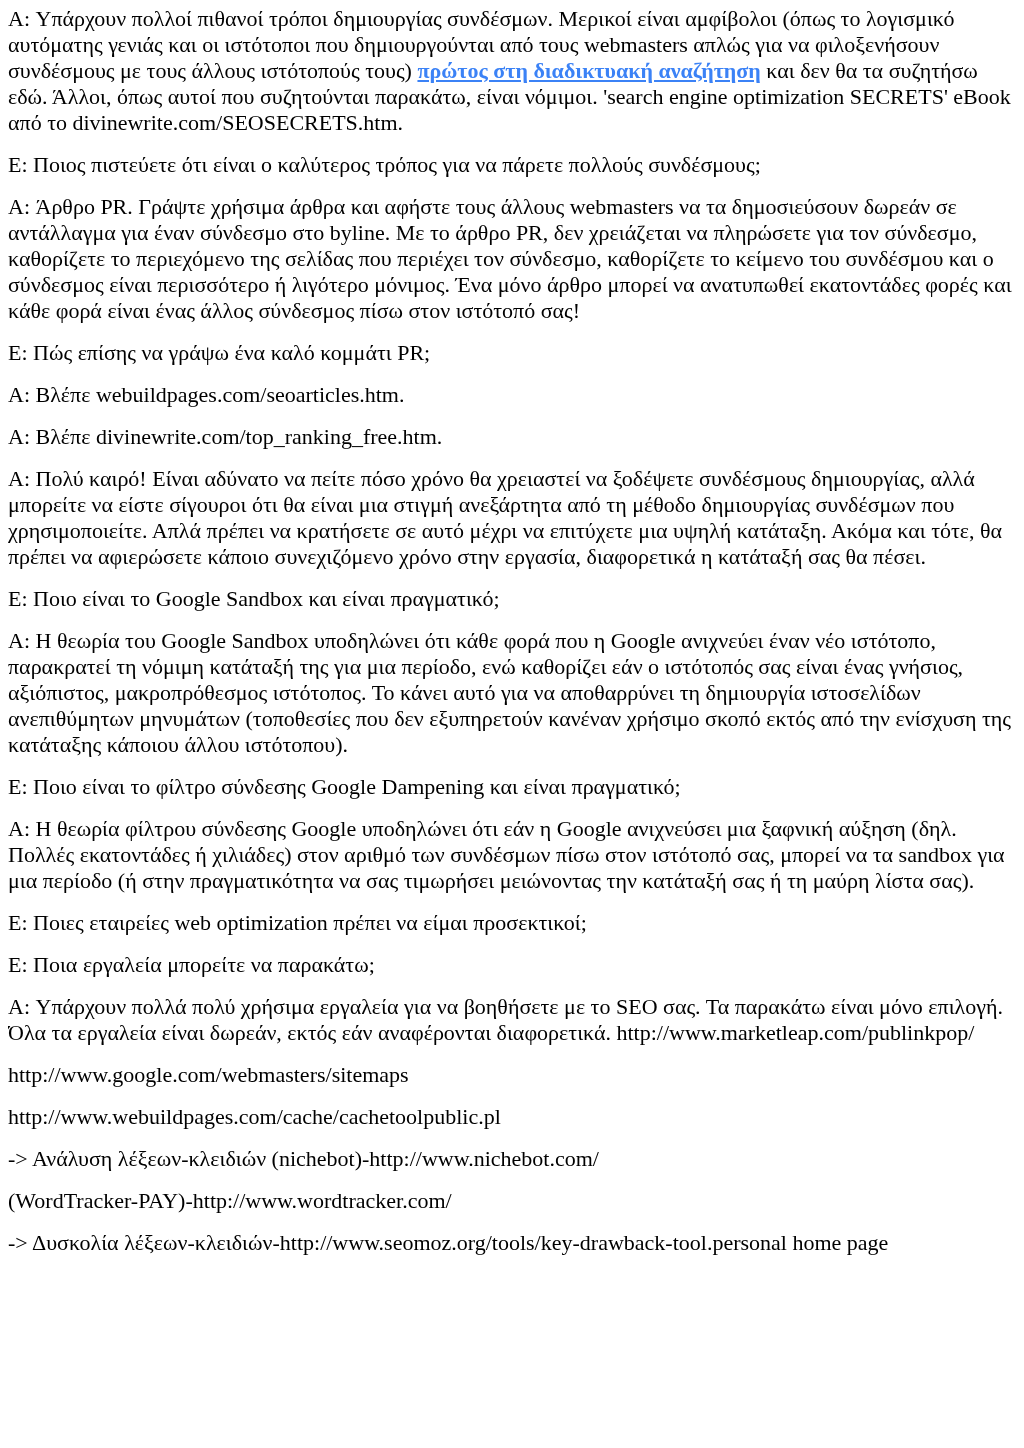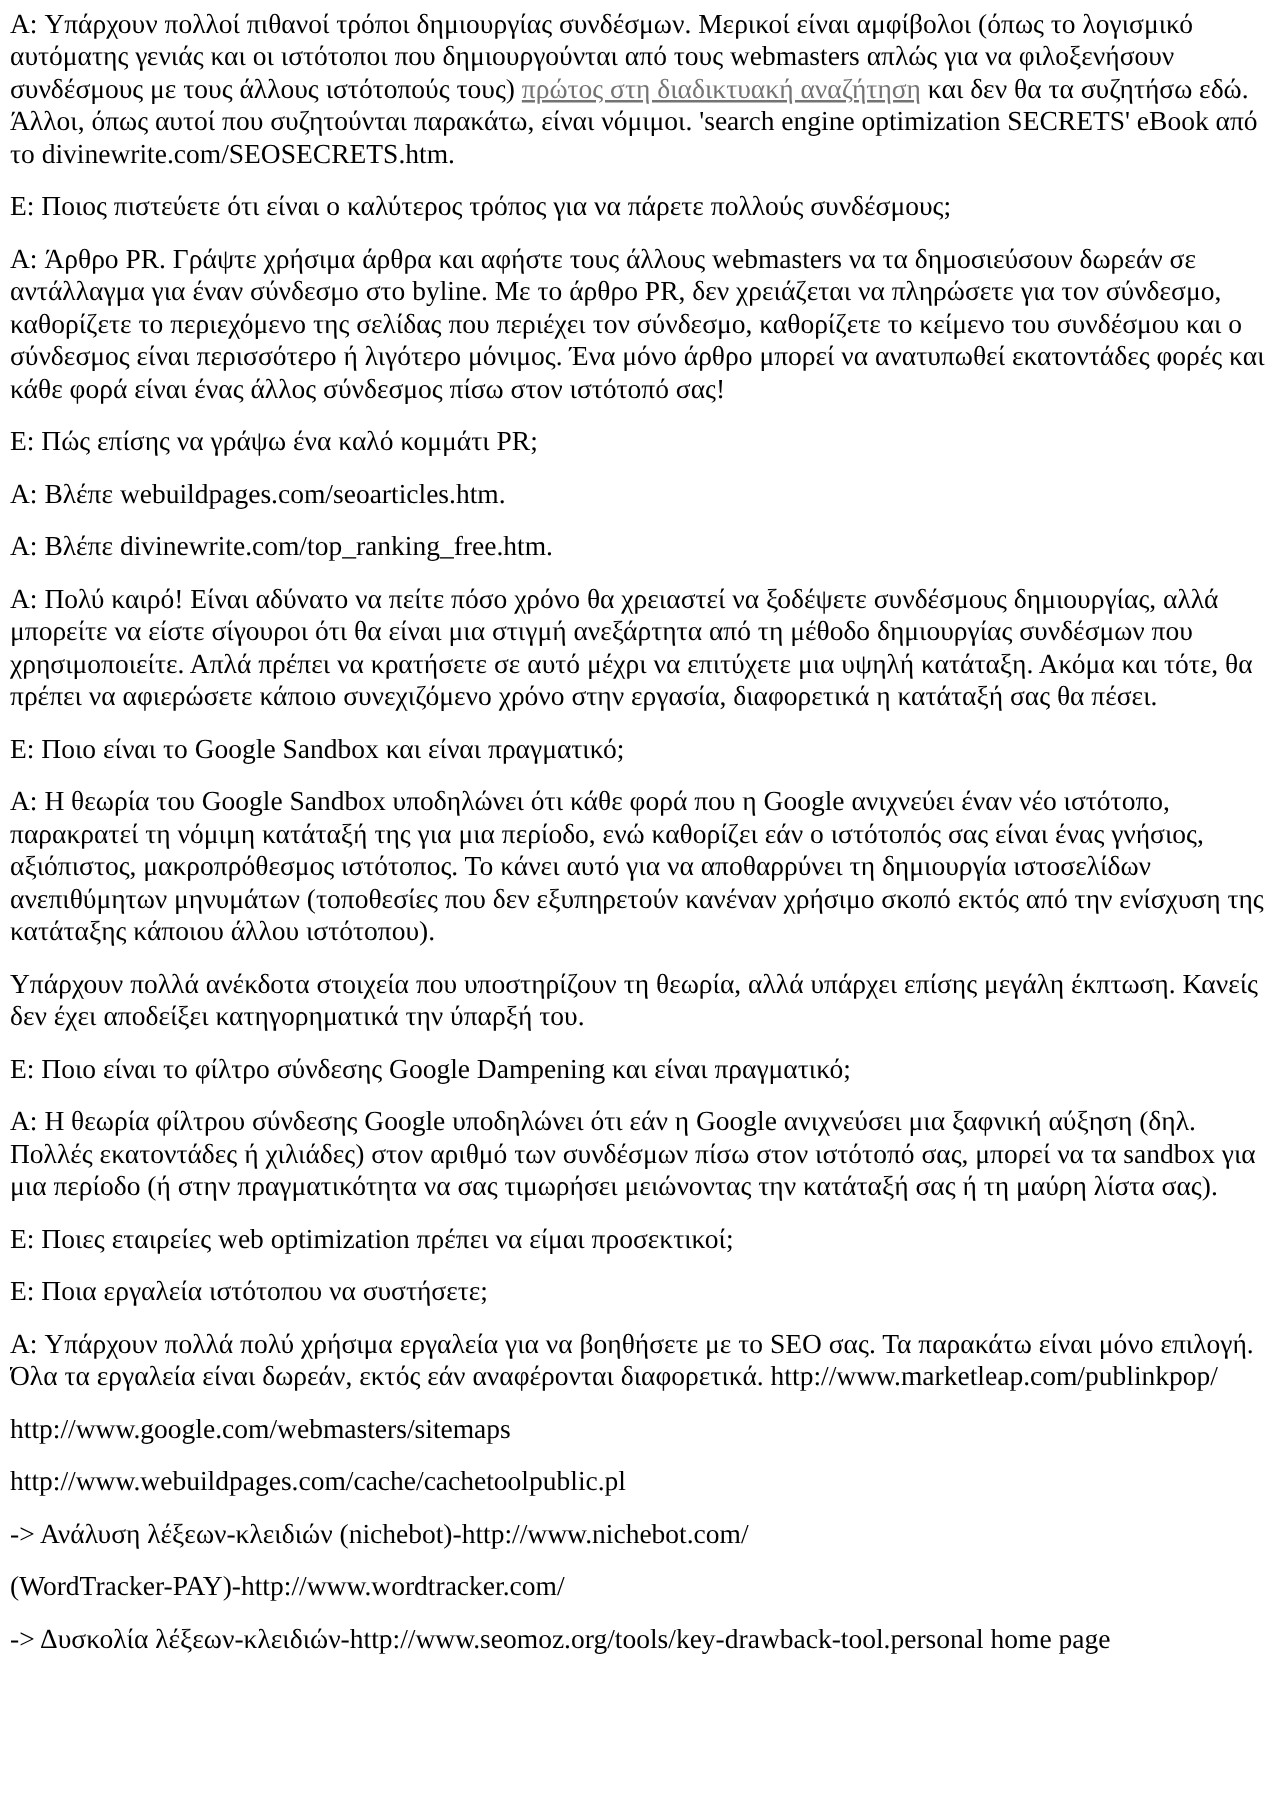--- a/index.html
+++ b/index.html
@@ -12,23 +12,24 @@
     font-family: "Liberation Serif", "DejaVu Serif", serif;
     font-size: 22px;
     line-height: 26px;
   }
   main { display: block; }
   p {
     margin: 0 0 16px 0;
     padding: 0;
   }
   a.doc-link {
-    color: #737373;
+    color: #3b82f6;
     text-decoration: underline;
     cursor: pointer;
+    font-weight: bold;
   }
 </style>
 </head>
 <body>
 
 <main>
 
   <p><span>A: Υπάρχουν πολλοί πιθανοί τρόποι δημιουργίας συνδέσμων. Μερικοί είναι αμφίβολοι (όπως το λογισμικό αυτόματης γενιάς και οι ιστότοποι που δημιουργούνται από τους webmasters απλώς για να φιλοξενήσουν συνδέσμους με τους άλλους ιστότοπούς τους) </span><a href="#" class="doc-link">πρώτος στη διαδικτυακή αναζήτηση</a><span> και δεν θα τα συζητήσω εδώ. Άλλοι, όπως αυτοί που συζητούνται παρακάτω, είναι νόμιμοι. 'search engine optimization SECRETS' eBook από το divinewrite.com/SEOSECRETS.htm.</span></p>
 
   <p>E: Ποιος πιστεύετε ότι είναι ο καλύτερος τρόπος για να πάρετε πολλούς συνδέσμους;</p>
@@ -40,30 +41,29 @@
   <p>A: Βλέπε webuildpages.com/seoarticles.htm.</p>
 
   <p>A: Βλέπε divinewrite.com/top_ranking_free.htm.</p>
 
   <p>A: Πολύ καιρό! Είναι αδύνατο να πείτε πόσο χρόνο θα χρειαστεί να ξοδέψετε συνδέσμους δημιουργίας, αλλά μπορείτε να είστε σίγουροι ότι θα είναι μια στιγμή ανεξάρτητα από τη μέθοδο δημιουργίας συνδέσμων που χρησιμοποιείτε. Απλά πρέπει να κρατήσετε σε αυτό μέχρι να επιτύχετε μια υψηλή κατάταξη. Ακόμα και τότε, θα πρέπει να αφιερώσετε κάποιο συνεχιζόμενο χρόνο στην εργασία, διαφορετικά η κατάταξή σας θα πέσει.</p>
 
   <p>E: Ποιο είναι το Google Sandbox και είναι πραγματικό;</p>
 
   <p>A: Η θεωρία του Google Sandbox υποδηλώνει ότι κάθε φορά που η Google ανιχνεύει έναν νέο ιστότοπο, παρακρατεί τη νόμιμη κατάταξή της για μια περίοδο, ενώ καθορίζει εάν ο ιστότοπός σας είναι ένας γνήσιος, αξιόπιστος, μακροπρόθεσμος ιστότοπος. Το κάνει αυτό για να αποθαρρύνει τη δημιουργία ιστοσελίδων ανεπιθύμητων μηνυμάτων (τοποθεσίες που δεν εξυπηρετούν κανέναν χρήσιμο σκοπό εκτός από την ενίσχυση της κατάταξης κάποιου άλλου ιστότοπου).</p>
 
-  <p>Υπάρχουν πολλά ανέκδοτα στοιχεία που υποστηρίζουν τη θεωρία, αλλά υπάρχει επίσης μεγάλη έκπτωση. Κανείς δεν έχει αποδείξει κατηγορηματικά την ύπαρξή του.</p>
 
   <p>E: Ποιο είναι το φίλτρο σύνδεσης Google Dampening και είναι πραγματικό;</p>
 
   <p>A: Η θεωρία φίλτρου σύνδεσης Google υποδηλώνει ότι εάν η Google ανιχνεύσει μια ξαφνική αύξηση (δηλ. Πολλές εκατοντάδες ή χιλιάδες) στον αριθμό των συνδέσμων πίσω στον ιστότοπό σας, μπορεί να τα sandbox για μια περίοδο (ή στην πραγματικότητα να σας τιμωρήσει μειώνοντας την κατάταξή σας ή τη μαύρη λίστα σας).</p>
 
   <p>E: Ποιες εταιρείες web optimization πρέπει να είμαι προσεκτικοί;</p>
 
 
-  <p>E: Ποια εργαλεία ιστότοπου να συστήσετε;</p>
+  <p>E: Ποια εργαλεία μπορείτε να παρακάτω;</p>
 
   <p>A: Υπάρχουν πολλά πολύ χρήσιμα εργαλεία για να βοηθήσετε με το SEO σας. Τα παρακάτω είναι μόνο επιλογή. Όλα τα εργαλεία είναι δωρεάν, εκτός εάν αναφέρονται διαφορετικά. http://www.marketleap.com/publinkpop/</p>
 
 
   <p>http://www.google.com/webmasters/sitemaps</p>
 
   <p>http://www.webuildpages.com/cache/cachetoolpublic.pl</p>
 
   <p>-&gt; Ανάλυση λέξεων-κλειδιών (nichebot)-http://www.nichebot.com/</p>
 

